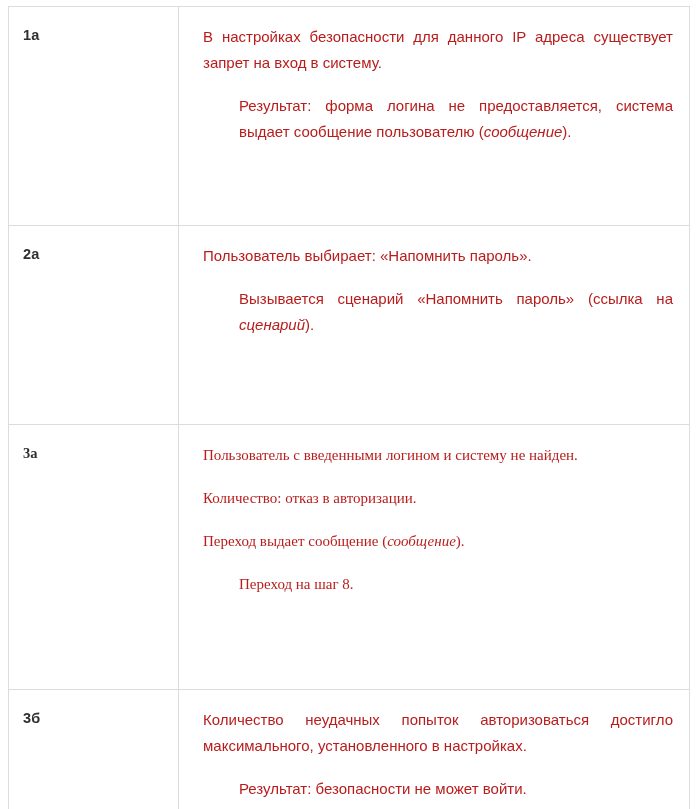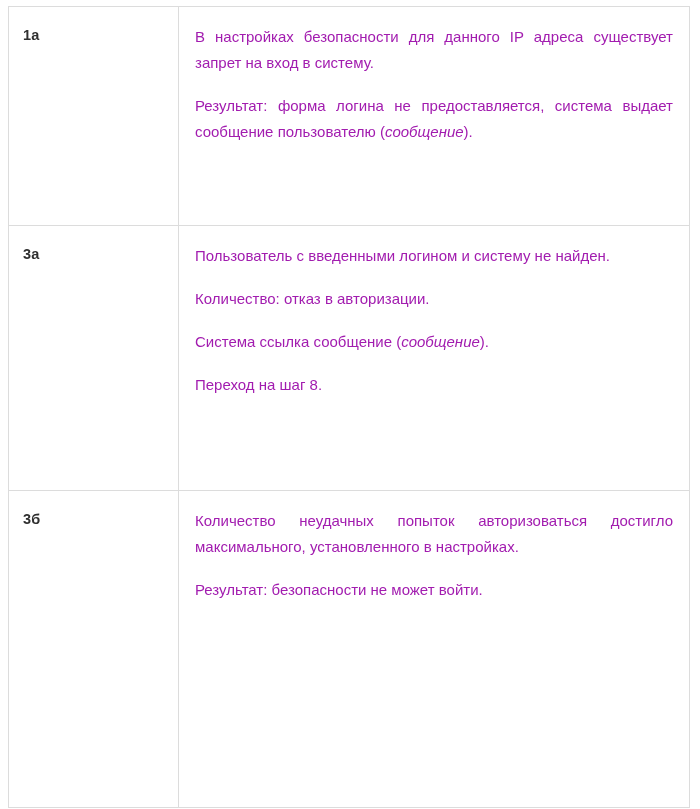--- a/index.html
+++ b/index.html
@@ -45,69 +45,77 @@
   td.cell-id {
     padding: 18px 10px 18px 14px;
     font-size: 14.5px;
     font-weight: bold;
     line-height: 20px;
     color: #2f2f2f;
     letter-spacing: 0.1px;
   }
 
   td.cell-body {
-    padding: 17px 16px 34px 16px;
+    padding: 17px 16px 34px 24px;
     font-size: 15px;
     line-height: 26px;
     text-align: justify;
     text-justify: inter-word;
-    color: #a21caf;
+    color: #b91c1c;
   }
 
   td.cell-body p {
     margin: 0 0 17px 0;
     text-align: justify;
     text-justify: inter-word;
   }
   td.cell-body p:last-child {
     margin-bottom: 0;
+    margin-left: 36px;
   }
   td.cell-body p > .em {
     font-style: italic;
   }
 
   
   tr.row-0 td { height: 167px; }
   tr.row-1 td { height: 147px; }
-  tr.row-2 td { height: 213px; }
+  tr.row-2 td { height: 213px; font-family: Liberation Serif, serif; }
   tr.row-3 td { height: 265px; }
 </style>
 </head>
 <body>
 
 <div class="page">
   <table class="flows">
     <colgroup>
       <col class="col-id">
       <col class="col-body">
     </colgroup>
     <tbody>
         <tr class="row-0">
           <td class="cell-id">1а</td>
           <td class="cell-body">
             <p><span>В настройках безопасности для данного IP адреса существует запрет на вход в систему.</span></p>
             <p><span>Результат: форма логина не предоставляется, система выдает сообщение пользователю (</span><span class="em">сообщение</span><span>).</span></p>
           </td>
         </tr>
+        <tr class="row-1">
+          <td class="cell-id">2а</td>
+          <td class="cell-body">
+            <p><span>Пользователь выбирает: «Напомнить пароль».</span></p>
+            <p><span>Вызывается сценарий «Напомнить пароль» (ссылка на </span><span class="em">сценарий</span><span>).</span></p>
+          </td>
+        </tr>
         <tr class="row-2">
           <td class="cell-id">3а</td>
           <td class="cell-body">
             <p><span>Пользователь с введенными логином и систему не найден.</span></p>
             <p><span>Количество: отказ в авторизации.</span></p>
-            <p><span>Система ссылка сообщение (</span><span class="em">сообщение</span><span>).</span></p>
+            <p><span>Переход выдает сообщение (</span><span class="em">сообщение</span><span>).</span></p>
             <p><span>Переход на шаг 8.</span></p>
           </td>
         </tr>
         <tr class="row-3">
           <td class="cell-id">3б</td>
           <td class="cell-body">
             <p><span>Количество неудачных попыток авторизоваться достигло максимального, установленного в настройках.</span></p>
             <p><span>Результат: безопасности не может войти.</span></p>
           </td>
         </tr>

